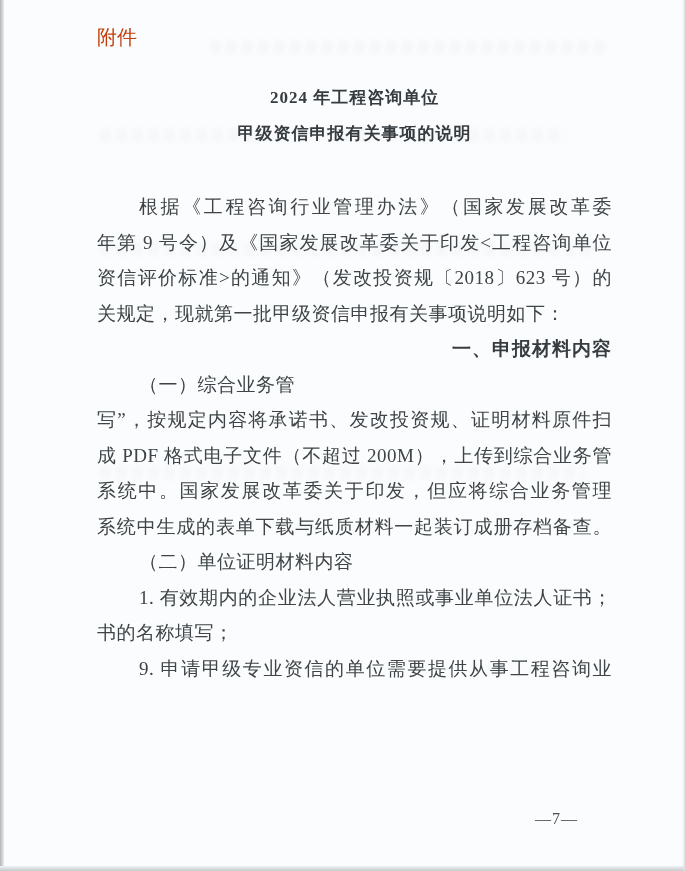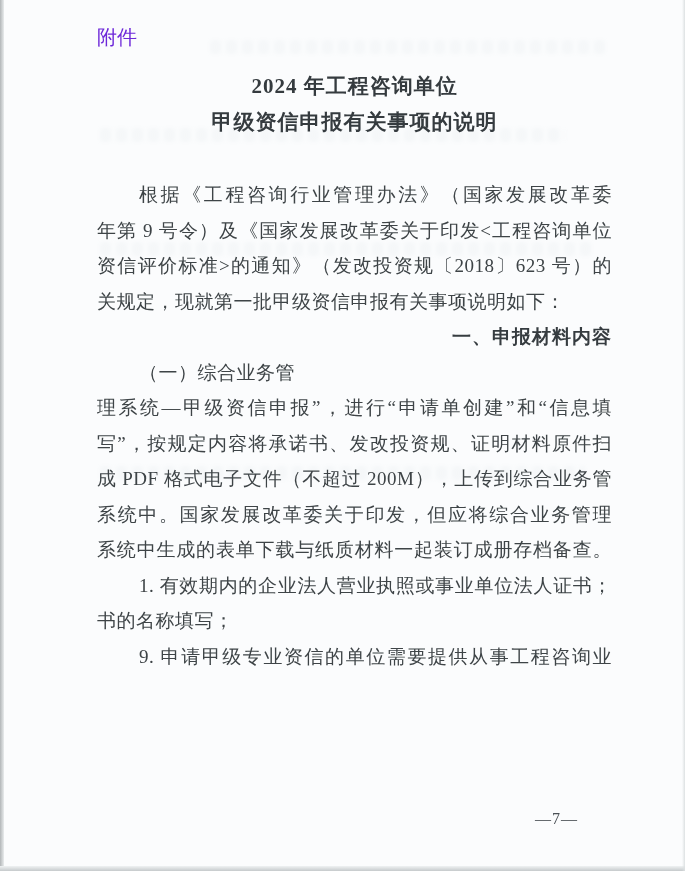--- a/index.html
+++ b/index.html
@@ -46,27 +46,27 @@
     position: absolute;
     left: 97px;
     right: 73px;
     top: 22px;
     color: #3e4447;
   }
   .attachment-label {
     font-family: "Liberation Sans", "DejaVu Sans", sans-serif;
     font-size: 20px;
     line-height: 30px;
-    color: #6d28d9;
+    color: #c2410c;
   }
   .title-block {
-    margin-top: 16px;
+    margin-top: 28px;
     text-align: center;
     font-weight: bold;
-    font-size: 21px;
+    font-size: 17px;
     line-height: 36px;
     color: #353b3f;
     letter-spacing: 1px;
   }
   .body-block {
     margin-top: 37px;
     font-size: 19px;
   }
   .line {
     line-height: 35.5px;
@@ -115,25 +115,25 @@
     </div>
 
     <div class="body-block">
 
     <div class="line indent fill">根据《工程咨询行业管理办法》（国家发展改革委 2017</div>
         <div class="line fill">年第 9 号令）及《国家发展改革委关于印发&lt;工程咨询单位</div>
         <div class="line fill">资信评价标准&gt;的通知》（发改投资规〔2018〕623 号）的有</div>
         <div class="line">关规定，现就第一批甲级资信申报有关事项说明如下：</div>
         <div class="line indent h1">一、申报材料内容</div>
         <div class="line indent">（一）综合业务管</div>
-        <div class="line fill">理系统—甲级资信申报”，进行“申请单创建”和“信息填</div>
         <div class="line fill">写”，按规定内容将承诺书、发改投资规、证明材料原件扫描</div>
         <div class="line fill">成 PDF 格式电子文件（不超过 200M），上传到综合业务管理</div>
         <div class="line fill">系统中。国家发展改革委关于印发，但应将综合业务管理</div>
         <div class="line fill">系统中生成的表单下载与纸质材料一起装订成册存档备查。</div>
+        <div class="line indent">（二）单位证明材料内容</div>
         <div class="line indent fill">1. 有效期内的企业法人营业执照或事业单位法人证书；</div>
         <div class="line">书的名称填写；</div>
         <div class="line indent fill">9. 申请甲级专业资信的单位需要提供从事工程咨询业</div>
       </div>
   </div>
 
   <div class="page-number">—7—</div>
 
   <div class="edge-left"></div>
   <div class="edge-bottom"></div>

